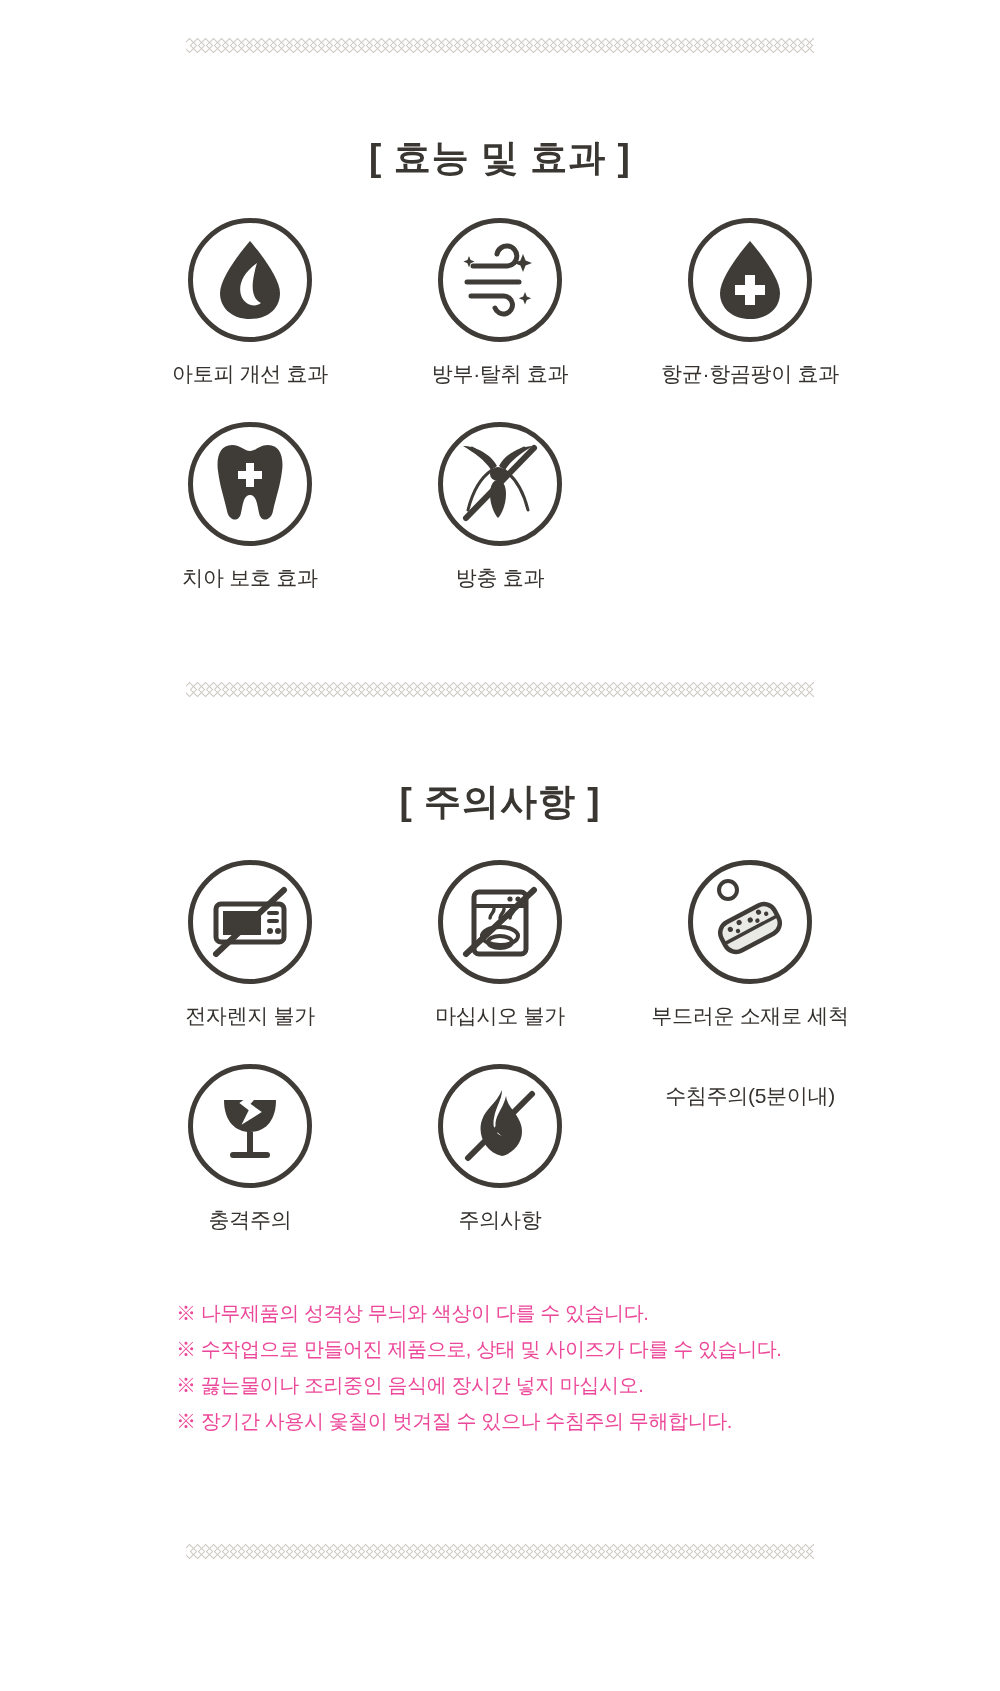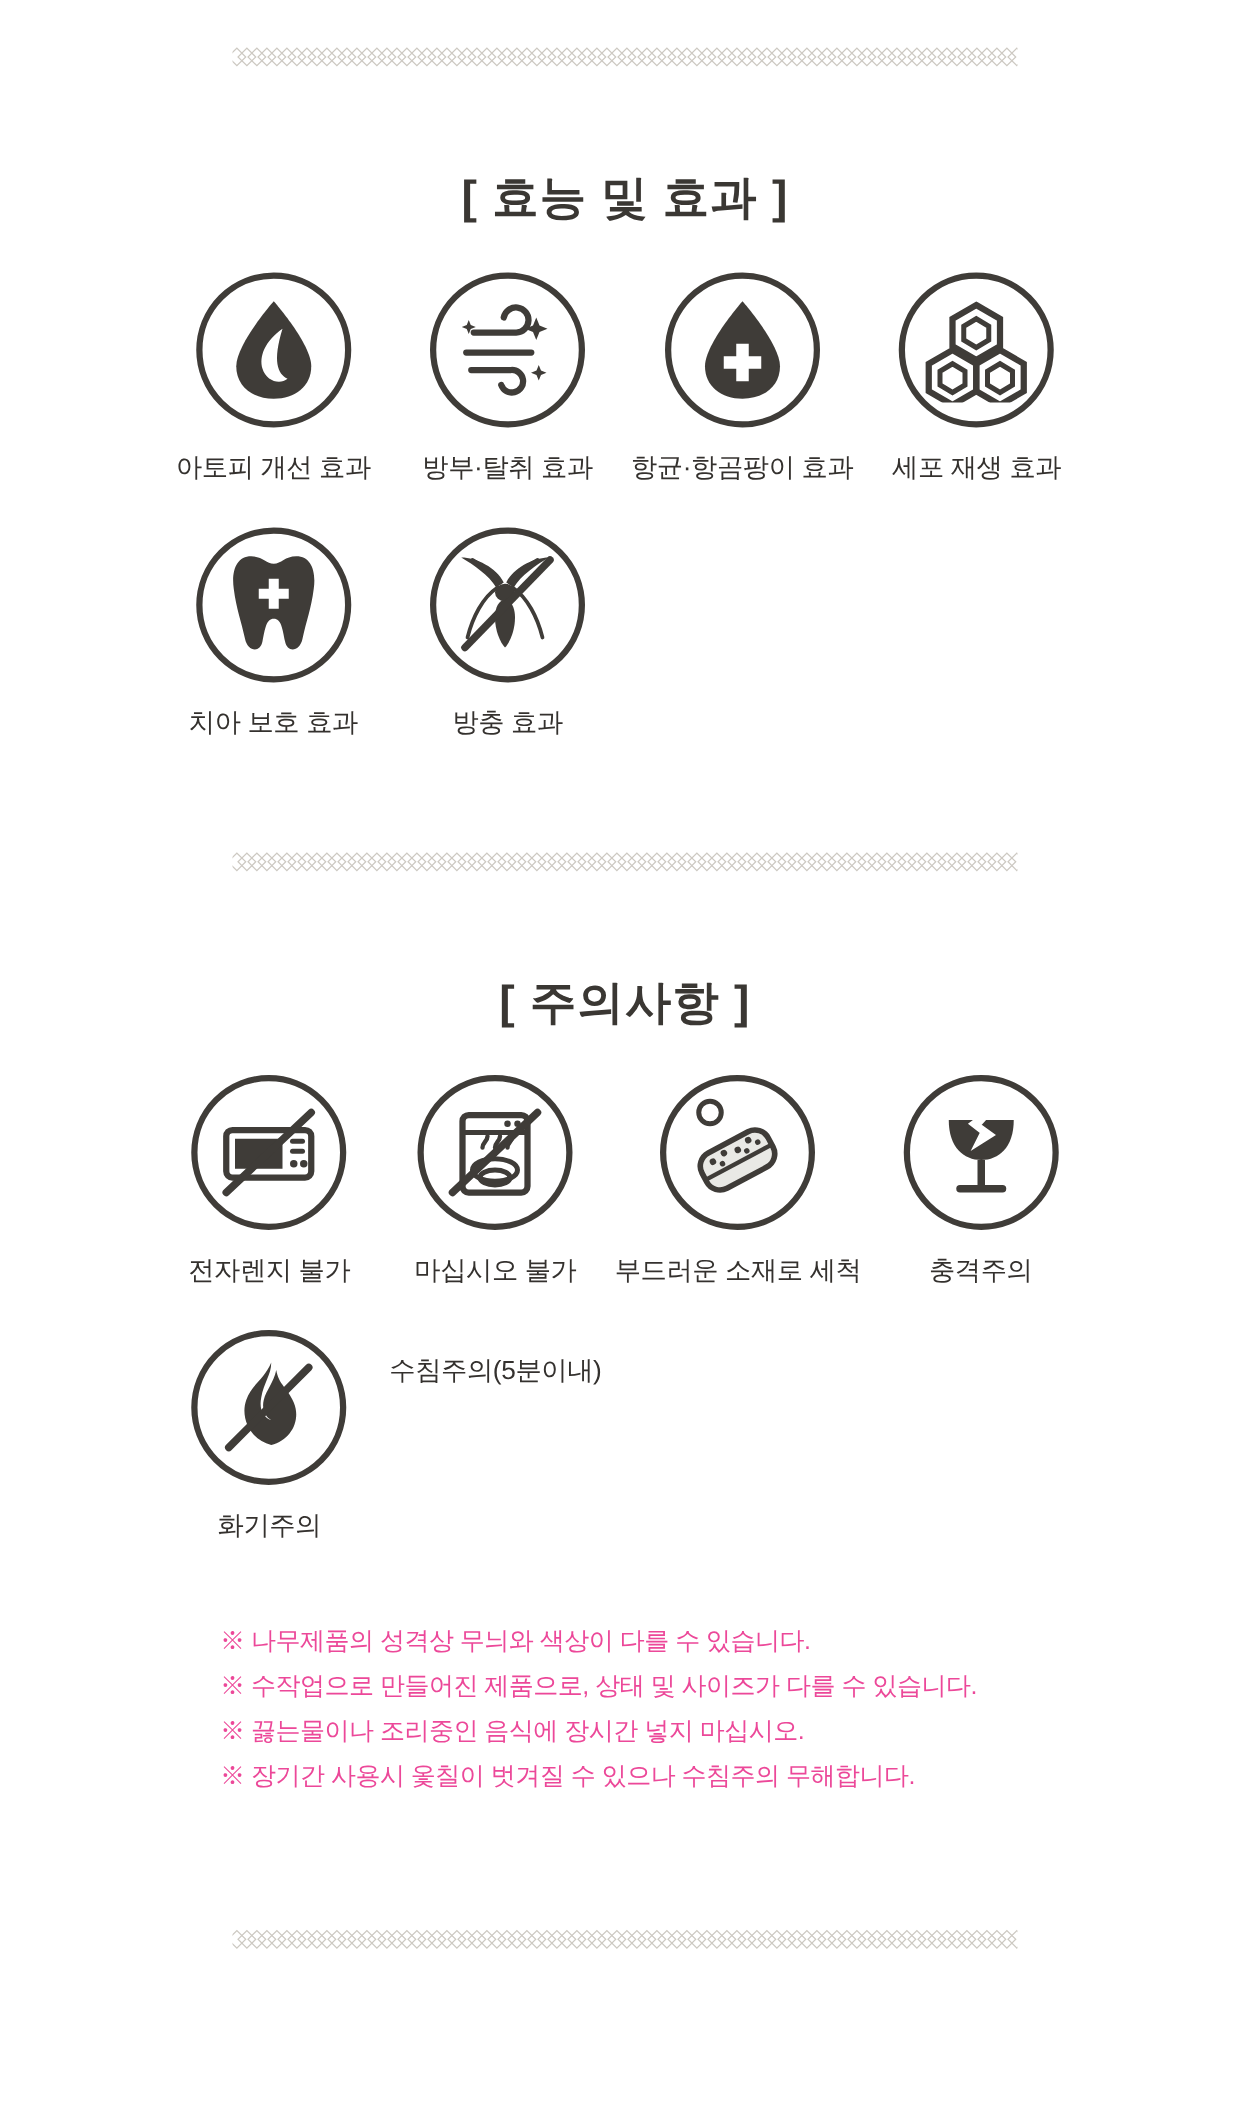--- a/index.html
+++ b/index.html
@@ -49,21 +49,21 @@
   .section-title {
     text-align: center;
     font-size: 37px;
     font-weight: bold;
     letter-spacing: 1px;
     color: #3a3733;
   }
 
   .grid {
     display: grid;
-    grid-template-columns: repeat(4, 1fr);
+    grid-template-columns: repeat(3, 1fr);
     width: 740px;
     margin: 0 auto;
     gap: 10px;
   }
   .cell {
     display: flex;
     flex-direction: column;
     align-items: center;
   }
   .circle {
@@ -221,37 +221,20 @@
     <div class="cell">
       <div class="circle">
         <svg width="78" height="86" viewBox="0 0 78 86">
           <path d="M39 4 C39 4 9 38 9 56 C9 72 22 82 39 82 C56 82 69 72 69 56 C69 38 39 4 39 4 Z" fill="#3f3c38"></path>
           <path d="M34 38 h10 v10 h10 v10 h-10 v10 h-10 v-10 h-10 v-10 h10 Z" fill="#ffffff"></path>
         </svg>
       </div>
       <div class="cell-label">항균·항곰팡이 효과</div>
     </div>
 
-    <div class="cell">
-      <div class="circle">
-        <svg width="88" height="84" viewBox="0 0 88 84">
-          <g stroke="#3f3c38" stroke-width="5" fill="none">
-            <path d="M44 6 L63 17 L63 39 L44 50 L25 39 L25 17 Z"></path>
-            <path d="M25 42 L44 53 L44 75 L25 86 L6 75 L6 53 Z"></path>
-            <path d="M63 42 L82 53 L82 75 L63 86 L44 75 L44 53 Z"></path>
-          </g>
-          <g stroke="#3f3c38" stroke-width="4" fill="none">
-            <path d="M44 17 L54 23 L54 34 L44 40 L34 34 L34 23 Z"></path>
-            <path d="M25 53 L35 59 L35 70 L25 76 L15 70 L15 59 Z"></path>
-            <path d="M63 53 L73 59 L73 70 L63 76 L53 70 L53 59 Z"></path>
-          </g>
-        </svg>
-      </div>
-      <div class="cell-label">세포 재생 효과</div>
-    </div>
 
     <div class="cell">
       <div class="circle">
         <svg width="76" height="86" viewBox="0 0 76 86">
           <path d="M20 4 C8 4 4 16 6 30 C8 46 12 56 15 70 C17 80 27 82 29 72 C31 62 32 54 38 54 C44 54 45 62 47 72 C49 82 59 80 61 70 C64 56 68 46 70 30 C72 16 68 4 56 4 C47 4 44 10 38 10 C32 10 29 4 20 4 Z" fill="#3f3c38"></path>
           <path d="M34 22 h8 v8 h8 v8 h-8 v8 h-8 v-8 h-8 v-8 h8 Z" fill="#ffffff"></path>
         </svg>
       </div>
       <div class="cell-label">치아 보호 효과</div>
     </div>
@@ -439,21 +422,21 @@
       <div class="cell-label">충격주의</div>
     </div>
 
     <div class="cell">
       <div class="circle">
         <svg width="96" height="96" viewBox="0 0 96 96">
           <path d="M50 12 C44 26 34 30 30 42 C25 56 33 74 50 78 C66 74 74 58 68 44 C63 32 56 30 54 18 C52 28 46 34 44 42 C42 50 46 56 50 58 C44 56 40 50 42 40 C44 28 50 22 50 12 Z" fill="#3f3c38"></path>
           <line x1="16" y1="80" x2="80" y2="16" stroke="#3f3c38" stroke-width="6" stroke-linecap="round"></line>
         </svg>
       </div>
-      <div class="cell-label">화기주의</div>
+      <div class="cell-label">주의사항</div>
     </div>
 
     <div class="cell">
       <div class="cell-label">수침주의(5분이내)</div>
     </div>
   </div>
 
   <div class="notes" style="position:absolute; left:176px; top:1295px;">
     <div class="note-line">※ 나무제품의 성격상 무늬와 색상이 다를 수 있습니다.</div>
     <div class="note-line">※ 수작업으로 만들어진 제품으로, 상태 및 사이즈가 다를 수 있습니다.</div>

